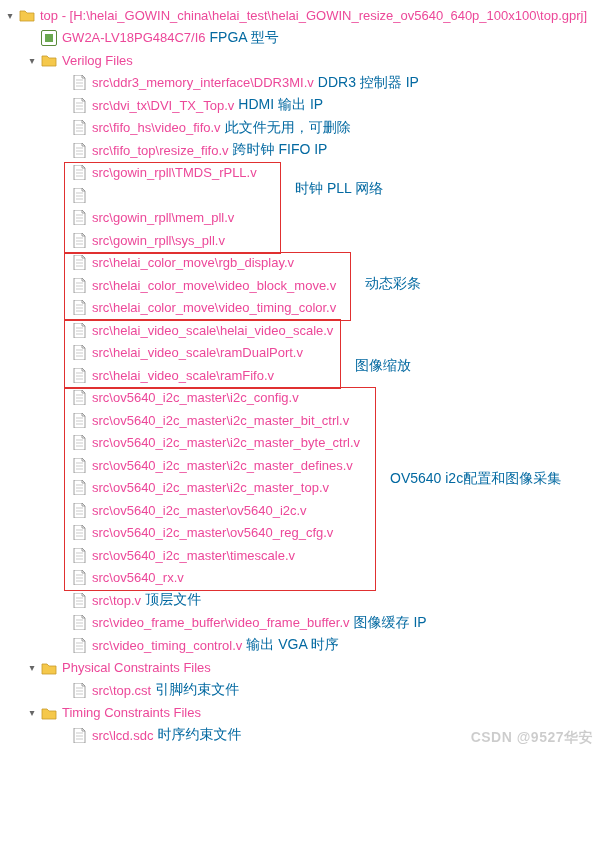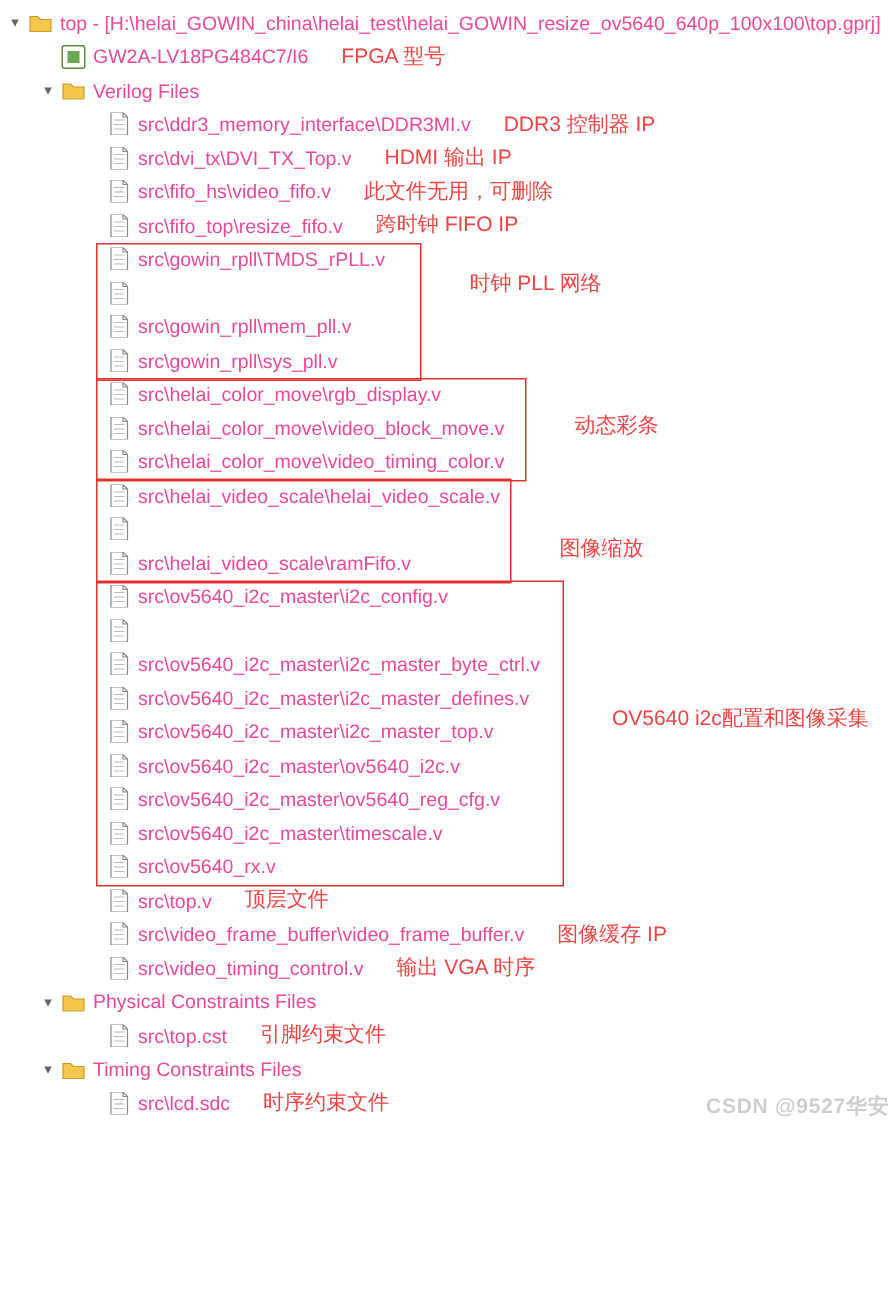--- a/index.html
+++ b/index.html
@@ -53,23 +53,23 @@
     box-sizing: border-box;
   }
   .chip-icon::after {
     content: "";
     position: absolute;
     inset: 3px;
     background: #6aa84f;
   }
   .label { color: #ec4899; }
   .anno {
-    color: #ef4444;
+    color: #0369a1;
     font-size: 14px;
-    margin-left: 22px;
+    margin-left: 4px;
   }
   .box {
     position: absolute;
     border: 1px solid #e03030;
     pointer-events: none;
   }
   .watermark {
     position: absolute;
     right: 8px;
     bottom: 4px;
@@ -232,20 +232,21 @@
         </svg>
       </span>
   <span class="label">src\helai_video_scale\helai_video_scale.v</span>
 </div>
 <div class="tree-row indent3">
   <span class="icon file-icon">
         <svg viewBox="0 0 13 15">
           <use href="#file-svg"></use>
         </svg>
       </span>
+  <span class="label">src\helai_video_scale\ramDualPort.v</span>
 </div>
 <div class="tree-row indent3">
   <span class="icon file-icon">
         <svg viewBox="0 0 13 15">
           <use href="#file-svg"></use>
         </svg>
       </span>
   <span class="label">src\helai_video_scale\ramFifo.v</span>
 </div>
 </div>
@@ -258,20 +259,21 @@
         </svg>
       </span>
   <span class="label">src\ov5640_i2c_master\i2c_config.v</span>
 </div>
 <div class="tree-row indent3">
   <span class="icon file-icon">
         <svg viewBox="0 0 13 15">
           <use href="#file-svg"></use>
         </svg>
       </span>
+  <span class="label">src\ov5640_i2c_master\i2c_master_bit_ctrl.v</span>
 </div>
 <div class="tree-row indent3">
   <span class="icon file-icon">
         <svg viewBox="0 0 13 15">
           <use href="#file-svg"></use>
         </svg>
       </span>
   <span class="label">src\ov5640_i2c_master\i2c_master_byte_ctrl.v</span>
 </div>
 <div class="tree-row indent3">

